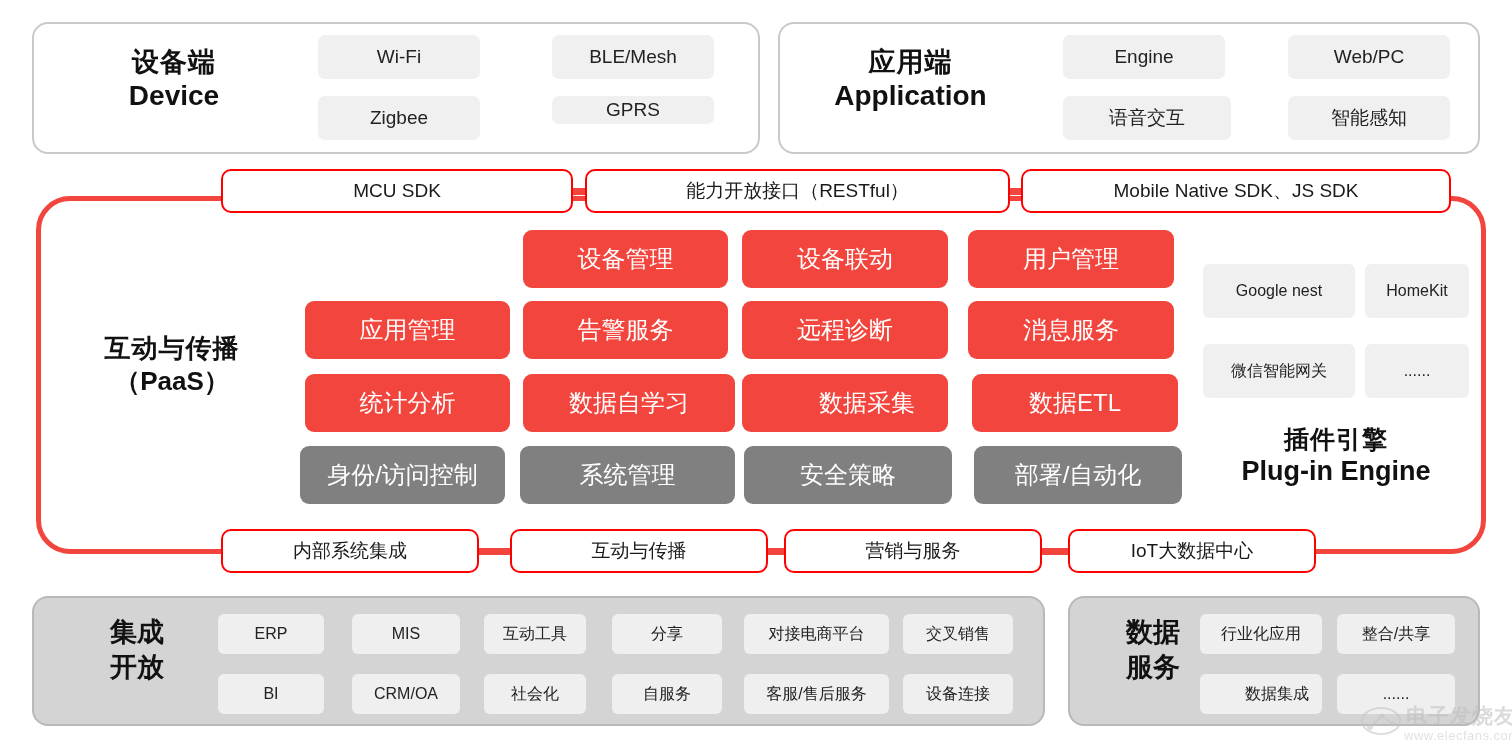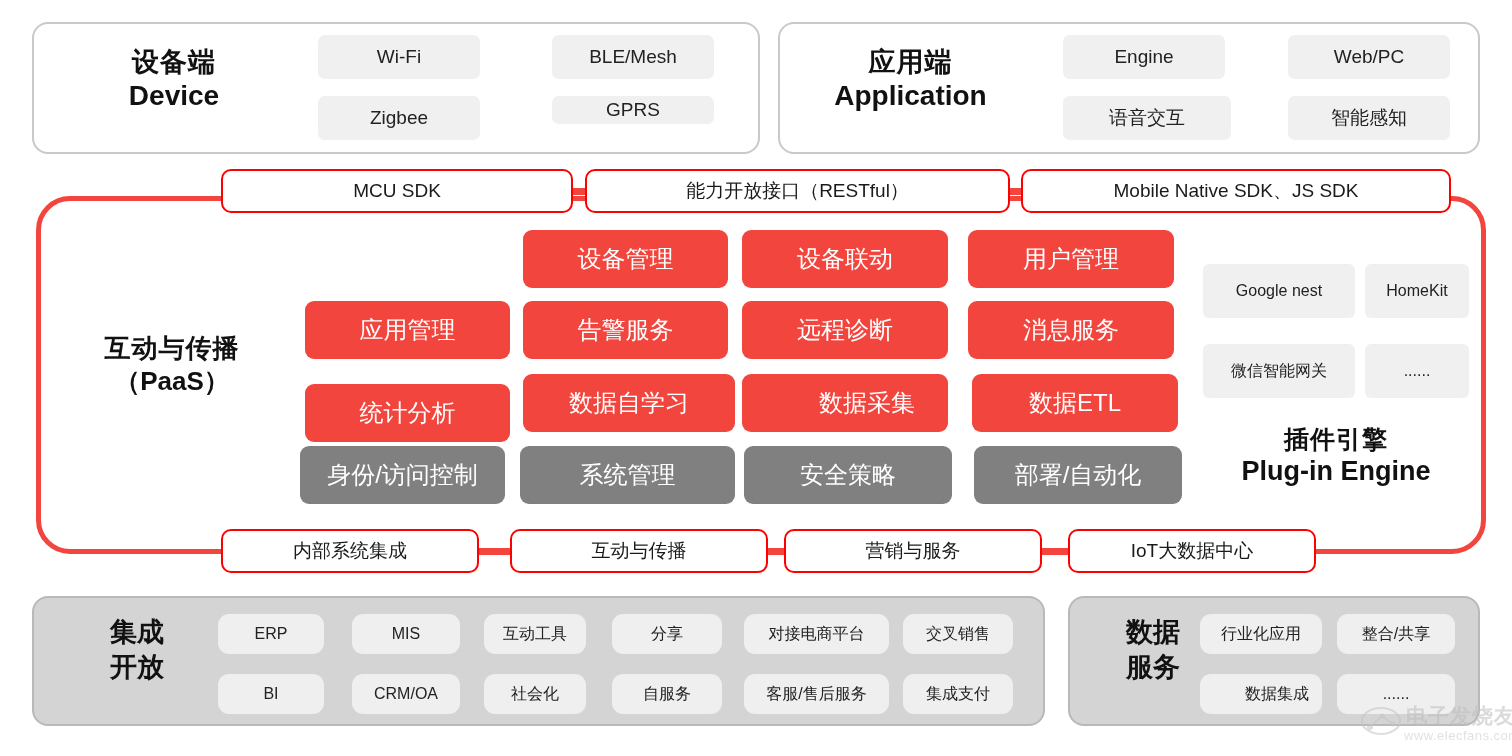--- a/index.html
+++ b/index.html
@@ -119,21 +119,21 @@
     position: absolute;
     font-weight: bold;
     font-size: 27px;
     color: #111111;
     text-align: center;
     line-height: 1.30;
     white-space: nowrap;
     z-index: 3;
   }
   .gpanel-title span { display: block; }
-  .chip.onpanel { background: #efefef; z-index: 3; border-radius: 11px; }
+  .chip.onpanel { background: #efefef; z-index: 3; }
 
   
   #watermark {
     position: absolute;
     left: 1358px; top: 700px;
     width: 152px; height: 54px;
     z-index: 20;
     opacity: 0.55;
   }
   #watermark .wm-text {
@@ -193,21 +193,21 @@
 
   <div class="cell red" style="left:523px; top:230px;  width:205px; height:58px;">设备管理</div>
   <div class="cell red" style="left:742px; top:230px;  width:206px; height:58px;">设备联动</div>
   <div class="cell red" style="left:968px; top:230px;  width:206px; height:58px;">用户管理</div>
 
   <div class="cell red" style="left:305px; top:301px;  width:205px; height:58px;">应用管理</div>
   <div class="cell red" style="left:523px; top:301px;  width:205px; height:58px;">告警服务</div>
   <div class="cell red" style="left:742px; top:301px;  width:206px; height:58px;">远程诊断</div>
   <div class="cell red" style="left:968px; top:301px;  width:206px; height:58px;">消息服务</div>
 
-  <div class="cell red" style="left:305px; top:374px;  width:205px; height:58px;margin-top:10px;">统计分析</div>
+  <div class="cell red" style="left:305px; top:374px;  width:205px; height:58px;">统计分析</div>
   <div class="cell red" style="left:523px; top:374px;  width:212px; height:58px;">数据自学习</div>
   <div class="cell red" style="left:742px; top:374px;  width:206px; height:58px;padding-left:44px;">数据采集</div>
   <div class="cell red" style="left:972px; top:374px;  width:206px; height:58px;">数据ETL</div>
 
   <div class="cell gray" style="left:300px; top:446px;  width:205px; height:58px;">身份/访问控制</div>
   <div class="cell gray" style="left:520px; top:446px;  width:215px; height:58px;">系统管理</div>
   <div class="cell gray" style="left:744px; top:446px;  width:208px; height:58px;">安全策略</div>
   <div class="cell gray" style="left:974px; top:446px;  width:208px; height:58px;">部署/自动化</div>
 
   <div class="chip sm" style="left:1203px; top:264px; width:152px; height:54px; z-index:4;">Google nest</div>
@@ -240,21 +240,21 @@
   <div class="chip onpanel sm" style="left:484px; top:614px; width:102px; height:40px;">互动工具</div>
   <div class="chip onpanel sm" style="left:612px; top:614px; width:110px; height:40px;">分享</div>
   <div class="chip onpanel sm" style="left:744px; top:614px; width:145px; height:40px;">对接电商平台</div>
   <div class="chip onpanel sm" style="left:903px; top:614px; width:110px; height:40px;">交叉销售</div>
 
   <div class="chip onpanel sm" style="left:218px; top:674px; width:106px; height:40px;">BI</div>
   <div class="chip onpanel sm" style="left:352px; top:674px; width:108px; height:40px;">CRM/OA</div>
   <div class="chip onpanel sm" style="left:484px; top:674px; width:102px; height:40px;">社会化</div>
   <div class="chip onpanel sm" style="left:612px; top:674px; width:110px; height:40px;">自服务</div>
   <div class="chip onpanel sm" style="left:744px; top:674px; width:145px; height:40px;">客服/售后服务</div>
-  <div class="chip onpanel sm" style="left:903px; top:674px; width:110px; height:40px;">集成支付</div>
+  <div class="chip onpanel sm" style="left:903px; top:674px; width:110px; height:40px;">设备连接</div>
 
   <div class="gpanel" style="left:1068px; top:596px; width:412px; height:130px;"></div>
   <div class="gpanel-title" style="left:1098px; top:615px; width:110px;">
     <span>数据</span>
     <span>服务</span>
   </div>
   <div class="chip onpanel sm" style="left:1200px; top:614px; width:122px; height:40px;">行业化应用</div>
   <div class="chip onpanel sm" style="left:1337px; top:614px; width:118px; height:40px;">整合/共享</div>
   <div class="chip onpanel sm" style="left:1200px; top:674px; width:122px; height:40px;padding-left:32px;">数据集成</div>
   <div class="chip onpanel sm" style="left:1337px; top:674px; width:118px; height:40px;">......</div>

